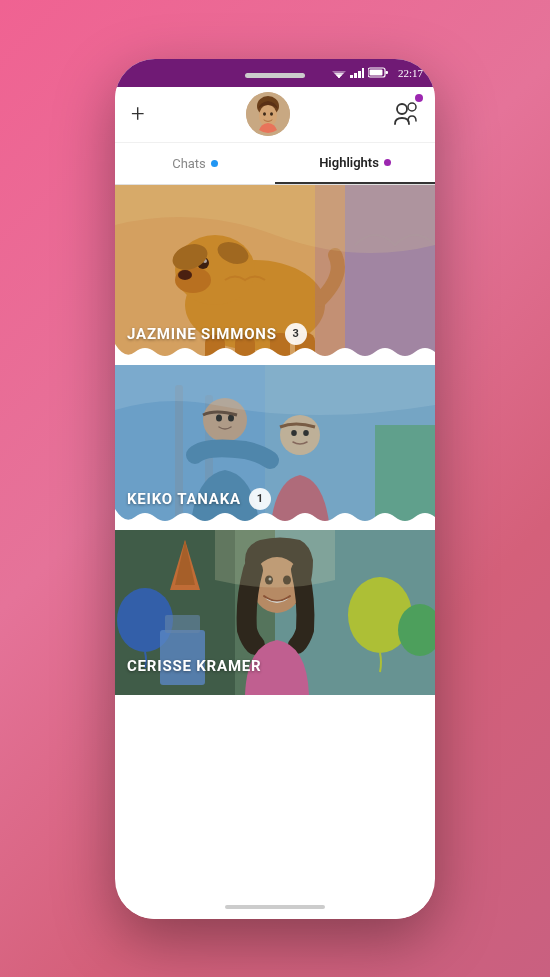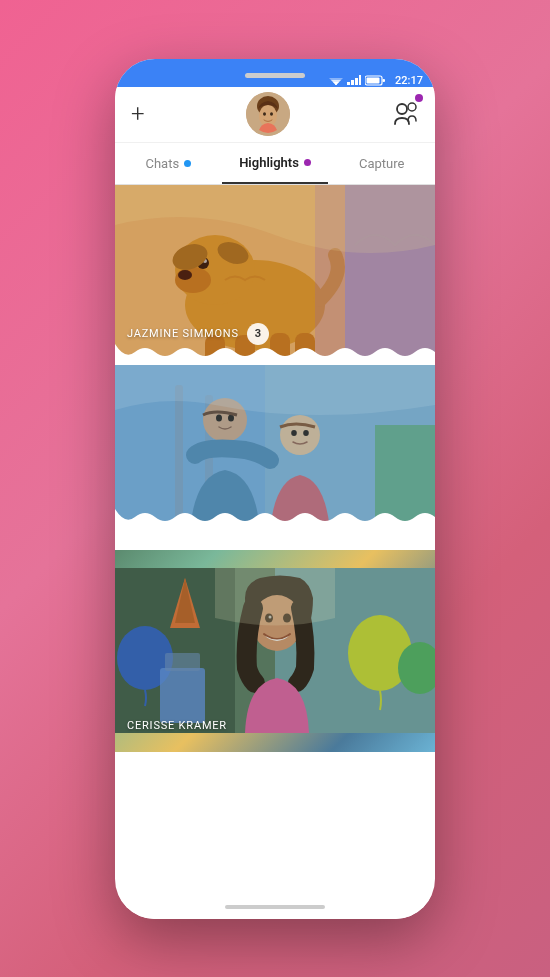--- a/index.html
+++ b/index.html
@@ -34,28 +34,29 @@
       border-radius: 3px;
       position: absolute;
       top: 14px;
       left: 50%;
       transform: translateX(-50%);
       z-index: 10;
     }
 
     
     .status-bar {
-      background: #3b82f6;
+      background: #701a75;
       height: 28px;
       display: flex;
-      align-items: flex-end;
+      align-items: center;
       justify-content: flex-end;
       padding: 0 12px;
       flex-shrink: 0;
       margin-top: 0;
+      font-family: Liberation Serif, serif;
     }
 
     .status-bar-icons {
       display: flex;
       align-items: center;
       gap: 4px;
     }
 
     .status-time {
       color: #fff;
@@ -181,22 +182,21 @@
 
     .story-card-1 {
       height: 180px;
     }
 
     .story-card-2 {
       height: 165px;
     }
 
     .story-card-3 {
-      height: 202px;
-      margin-top: 20px;
+      height: 165px;
     }
 
     .story-bg {
       width: 100%;
       height: 100%;
       position: absolute;
       top: 0;
       left: 0;
     }
 
@@ -242,22 +242,22 @@
       bottom: 20px;
       left: 12px;
       display: flex;
       align-items: center;
       gap: 8px;
       z-index: 5;
     }
 
     .story-name {
       color: #fff;
-      font-size: 11px;
-      font-weight: 400;
+      font-size: 15px;
+      font-weight: 700;
       letter-spacing: 0.8px;
       text-transform: uppercase;
       text-shadow: 0 1px 3px rgba(0,0,0,0.4);
       text-align: center;
     }
 
     .story-count-badge {
       background: rgba(255,255,255,0.9);
       color: #333;
       font-size: 11px;
@@ -372,23 +372,20 @@
 
   <div class="nav-tabs">
     <div class="nav-tab">
       <span class="nav-tab-label">Chats</span>
       <span class="tab-dot dot-blue"></span>
     </div>
     <div class="nav-tab active">
       <span class="nav-tab-label">Highlights</span>
       <span class="tab-dot dot-purple"></span>
     </div>
-    <div class="nav-tab">
-      <span class="nav-tab-label">Capture</span>
-    </div>
   </div>
 
   <div class="main-content">
 
     <div class="story-card story-card-1">
       <div class="story-bg story-bg-1">
         <svg viewBox="0 0 320 180" width="320" height="180">
 
           <rect width="320" height="180" fill="#d4a060"></rect>
 
@@ -469,20 +466,24 @@
           <ellipse cx="191" cy="68" rx="2.8" ry="3" fill="#2a1a0a"></ellipse>
           <path d="M178 77 Q185 81 192 77" stroke="#9b6040" stroke-width="1.5" fill="none" stroke-linecap="round"></path>
           <path d="M165 62 Q180 56 200 62" stroke="#8b5020" stroke-width="3" fill="none"></path>
 
           <rect width="320" height="165" fill="#4080b0" opacity="0.25"></rect>
 
           <path d="M0 0 L320 0 L320 40 Q200 60 100 40 Q50 30 0 45 Z" fill="#c0d8e8" opacity="0.2"></path>
         </svg>
       </div>
 
+      <div class="story-name-badge">
+        <span class="story-name">KEIKO TANAKA</span>
+        <span class="story-count-badge">1</span>
+      </div>
 
       <div class="wavy-divider">
         <svg class="wavy-svg" viewBox="0 0 320 22" preserveAspectRatio="none">
           <path d="M0 0 Q10 16 20 8 Q30 0 40 8 Q50 16 60 8 Q70 0 80 8 Q90 16 100 8 Q110 0 120 8 Q130 16 140 8 Q150 0 160 8 Q170 16 180 8 Q190 0 200 8 Q210 16 220 8 Q230 0 240 8 Q250 16 260 8 Q270 0 280 8 Q290 16 300 8 Q310 0 320 8 L320 22 L0 22 Z" fill="white"></path>
         </svg>
       </div>
     </div>
 
     <div class="story-card story-card-3">
       <div class="story-bg story-bg-3">

